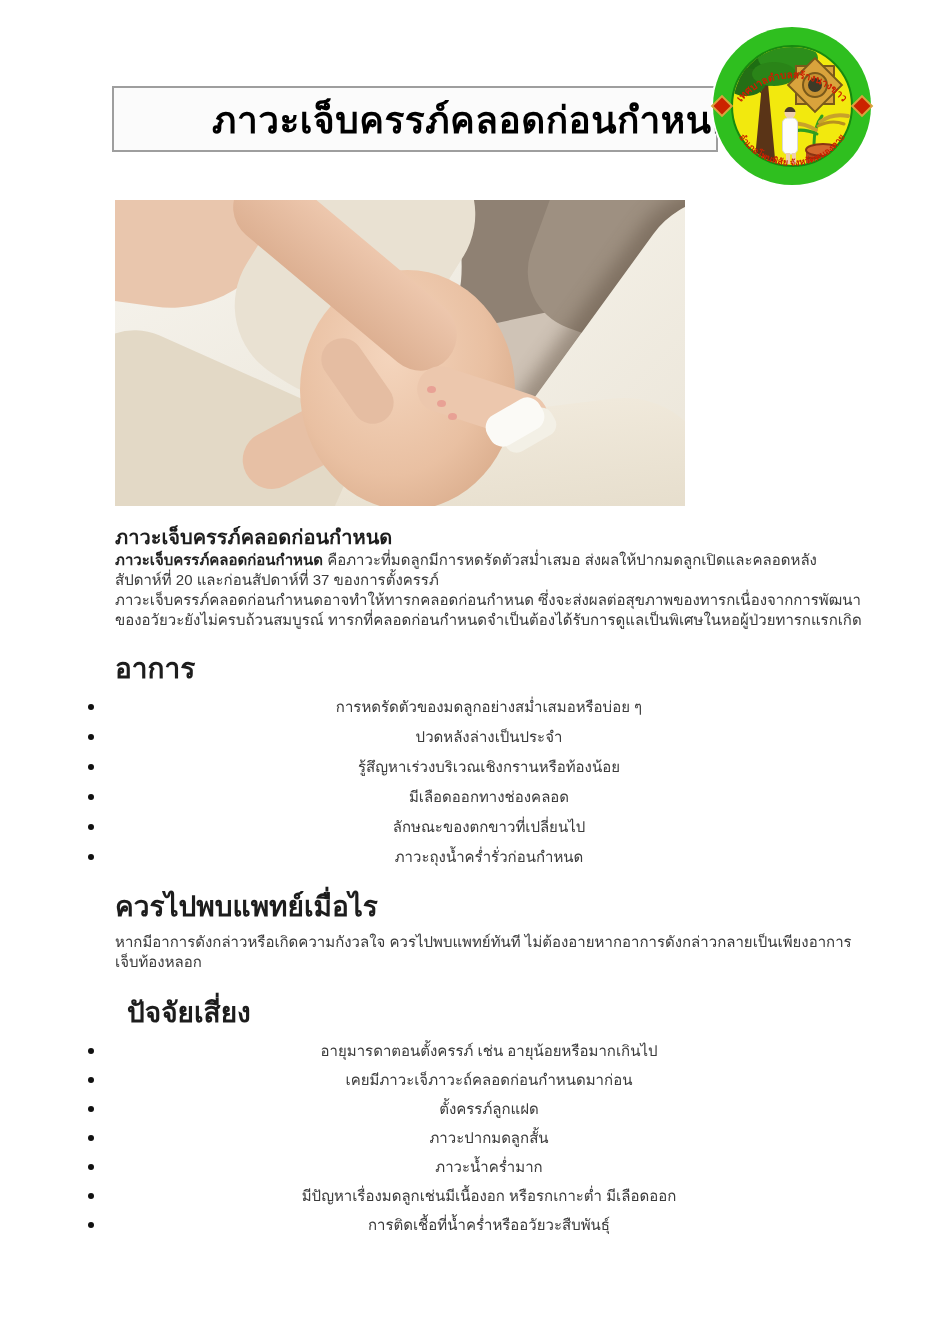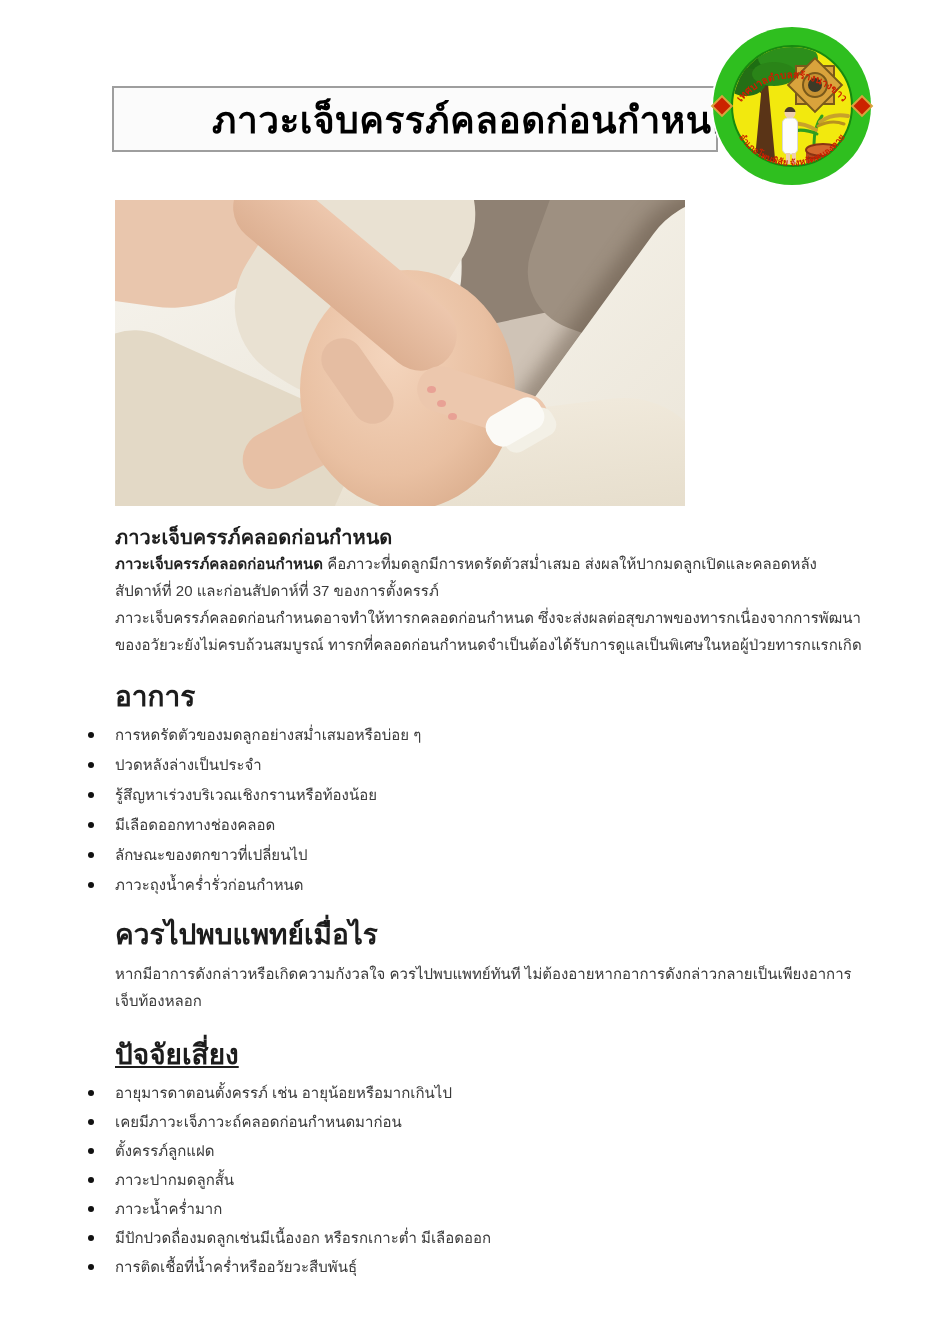--- a/index.html
+++ b/index.html
@@ -40,29 +40,29 @@
   .ph-navel{left:288px;top:148px;width:11px;height:15px;background:#b9825e;border-radius:50%;transform:rotate(15deg);}
   .ph-arm{left:95px;top:35px;width:270px;height:72px;background:linear-gradient(180deg,#edc7ad,#ddb092);border-radius:40px;transform:rotate(40deg);}
   .ph-hand-l{left:195px;top:160px;width:95px;height:42px;background:#e5bda2;border-radius:22px;transform:rotate(55deg);}
   .ph-hand-r{left:300px;top:180px;width:135px;height:46px;background:#ecc7ad;border-radius:24px;transform:rotate(18deg);}
   .ph-nail1,.ph-nail2,.ph-nail3{width:9px;height:7px;background:#e8a195;border-radius:50%;}
   .ph-nail1{left:312px;top:186px;} .ph-nail2{left:322px;top:200px;} .ph-nail3{left:333px;top:213px;}
   .ph-knot{left:370px;top:205px;width:60px;height:34px;background:#fbfaf6;border-radius:14px;transform:rotate(-30deg);box-shadow:8px 14px 0 -2px #f3f0e6;}
   
   .article{position:absolute;left:115px;top:524px;width:748px;}
   .article-heading{font-size:20px;line-height:26px;font-weight:bold;color:#1d1d1d;margin:0;}
-  .article p{margin:0;font-size:15px;line-height:27px;color:#3a3a3a;}
+  .article p{margin:0;font-size:15px;line-height:20px;color:#3a3a3a;}
   .lead-bold{font-weight:bold;color:#222;}
   .section-heading{font-size:28px;line-height:26px;font-weight:bold;color:#1d1d1d;}
   .h-symptoms{margin:26px 0 0;}
   .h-when{margin:22px 0 12px;}
-  .h-risk{margin:28px 0 0;text-decoration:underline;}
+  .h-risk{margin:28px 12px 0;}
   .p-when{margin-top:12px !important;}
   ul.bullets{list-style:none;margin:10px 0 0;padding:0;}
-  ul.bullets li{position:relative;font-size:15px;color:#3a3a3a;}
+  ul.bullets li{position:relative;font-size:15px;color:#3a3a3a;text-align:center;}
   ul.symptoms li{line-height:30px;}
   ul.risks li{line-height:29px;}
   ul.bullets li::before{
     content:"";position:absolute;left:-27px;top:12px;width:6px;height:6px;
     border-radius:50%;background:#111;
   }
 </style>
 </head>
 <body>
 
@@ -178,16 +178,16 @@
   <div class="section-heading h-when">ควรไปพบแพทย์เมื่อไร</div>
   <p class="p-when">หากมีอาการดังกล่าวหรือเกิดความกังวลใจ ควรไปพบแพทย์ทันที ไม่ต้องอายหากอาการดังกล่าวกลายเป็นเพียงอาการเจ็บท้องหลอก</p>
 
   <div class="section-heading h-risk">ปัจจัยเสี่ยง</div>
   <ul class="bullets risks">
       <li>อายุมารดาตอนตั้งครรภ์ เช่น อายุน้อยหรือมากเกินไป</li>
       <li>เคยมีภาวะเจ็ภาวะถ์คลอดก่อนกำหนดมาก่อน</li>
       <li>ตั้งครรภ์ลูกแฝด</li>
       <li>ภาวะปากมดลูกสั้น</li>
       <li>ภาวะน้ำคร่ำมาก</li>
-      <li>มีปักปวดถื่องมดลูกเช่นมีเนื้องอก หรือรกเกาะต่ำ มีเลือดออก</li>
+      <li>มีปัญหาเรื่องมดลูกเช่นมีเนื้องอก หรือรกเกาะต่ำ มีเลือดออก</li>
       <li>การติดเชื้อที่น้ำคร่ำหรืออวัยวะสืบพันธุ์</li>
     </ul>
 </div>
 
 </body></html>

